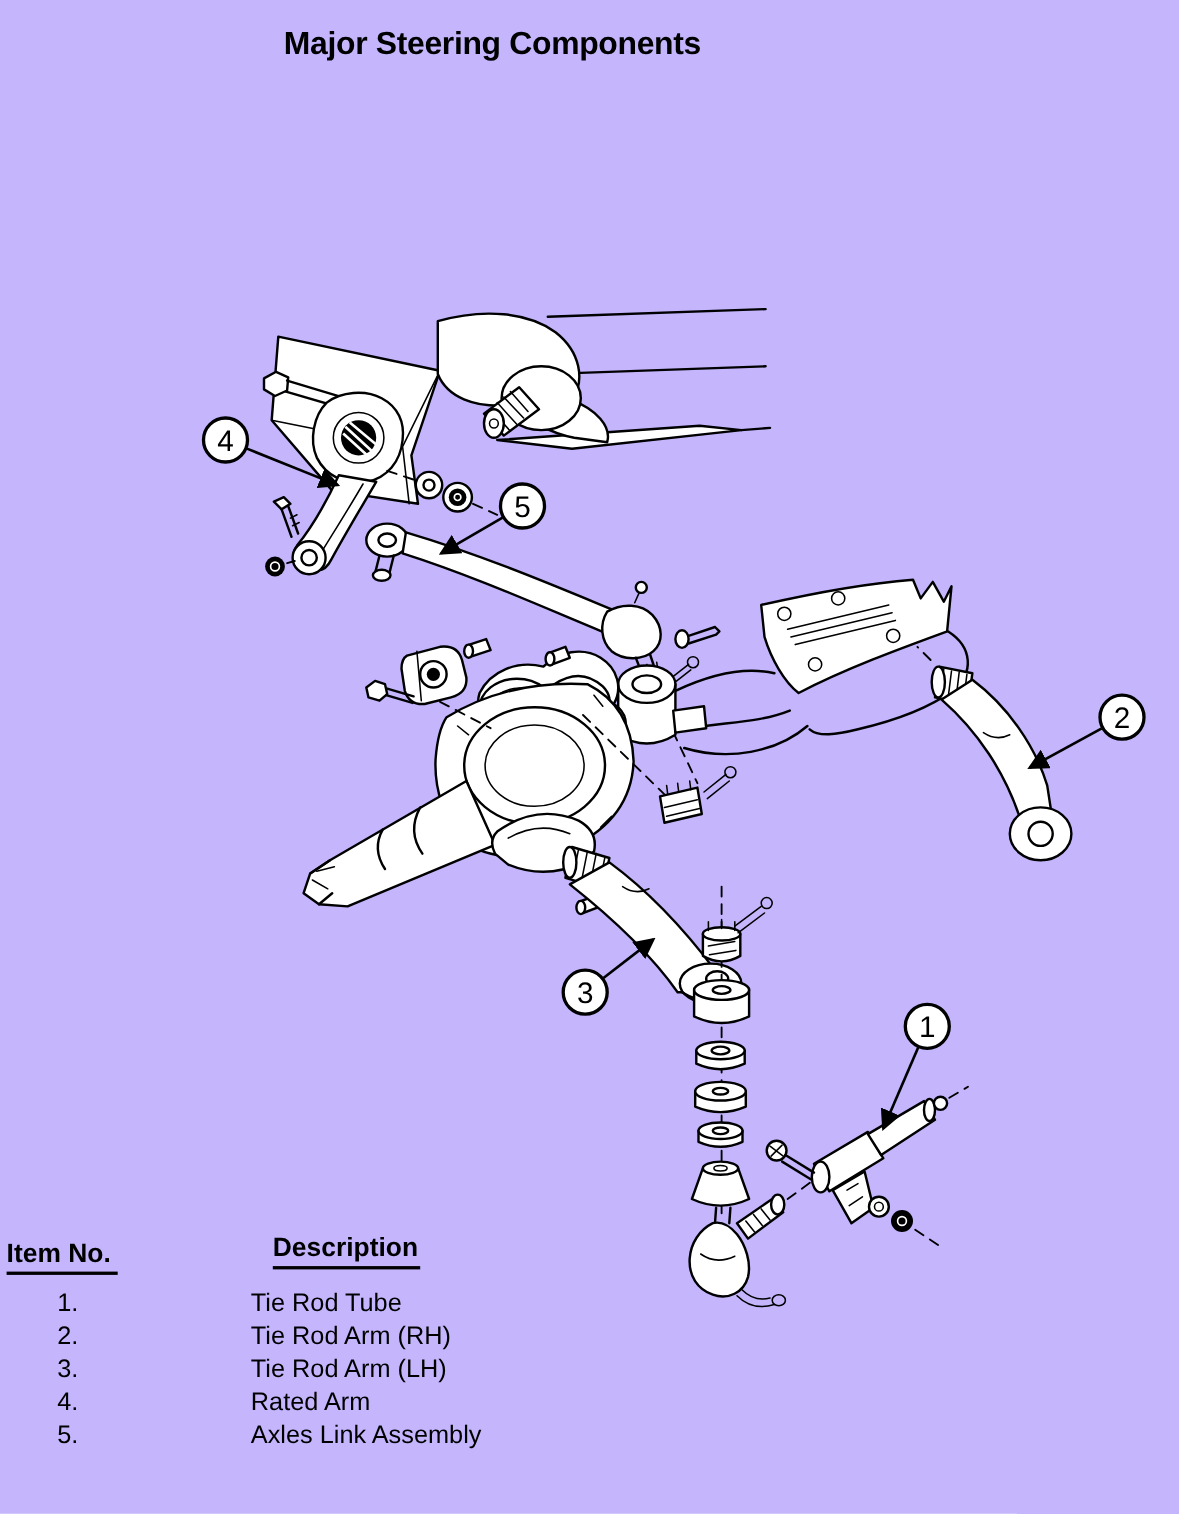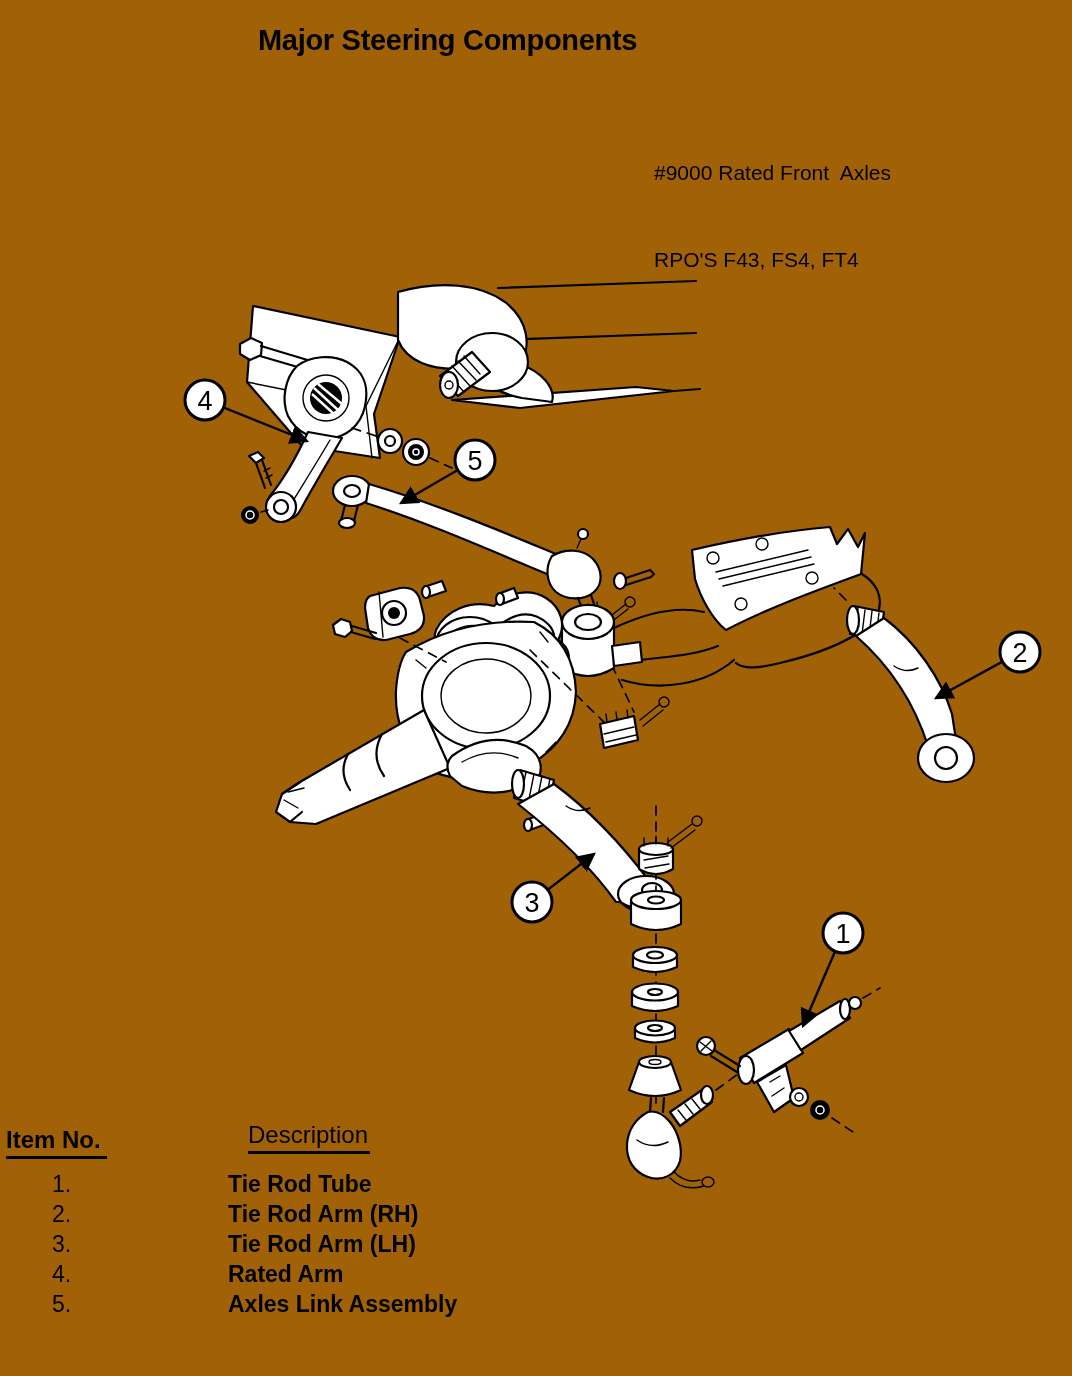--- a/index.html
+++ b/index.html
@@ -1,51 +1,47 @@
 <!DOCTYPE html>
 <html><head>
 <meta charset="utf-8">
 <style>
   html,body{margin:0;padding:0;}
   body{width:1072px;height:1376px;background:#fff;position:relative;
        font-family:"Liberation Sans",sans-serif;color:#000;overflow:hidden;}
-  .page{position:absolute;inset:0;background:#a16207;}
+  .page{position:absolute;inset:0;background:#c4b5fd;}
   .title{position:absolute;left:258px;top:24px;font-size:29px;font-weight:bold;letter-spacing:-0.3px;}
   .note{position:absolute;left:654px;top:100px;font-size:21px;line-height:29px;white-space:pre;}
   svg.diagram{position:absolute;left:0;top:0;}
   
   .ln{fill:none;stroke:#000;stroke-width:2.2;stroke-linecap:round;stroke-linejoin:round;}
   .wh{fill:#fff;stroke:#000;stroke-width:2.2;stroke-linecap:round;stroke-linejoin:round;}
   .thin{stroke-width:1.4;}
   .dash{stroke-dasharray:9 7;stroke-width:1.7;}
   .dk{fill:#000;stroke:none;}
   .callout-circle{fill:#fff;stroke:#000;stroke-width:3;}
   .callout-line{stroke:#000;stroke-width:2.4;}
   .callout-text{font-family:"Liberation Sans",sans-serif;font-size:27px;fill:#000;
                 text-anchor:middle;dominant-baseline:central;}
   
   .tbl-head-item{position:absolute;left:6px;top:1126px;font-size:24px;font-weight:bold;
                  border-bottom:3px solid #000;padding:0 6px 2px 0;}
-  .tbl-head-desc{position:absolute;left:248px;top:1121px;font-size:24px;font-weight:normal;
+  .tbl-head-desc{position:absolute;left:248px;top:1121px;font-size:24px;font-weight:bold;
                  border-bottom:3px solid #000;padding:0 2px 2px 0;}
   .trow{position:absolute;left:0;height:28px;width:520px;}
   .row-item{position:absolute;left:52px;font-size:23px;}
-  .row-desc{position:absolute;left:228px;font-size:23px;font-weight:bold;}
+  .row-desc{position:absolute;left:228px;font-size:23px;}
 </style>
 </head>
 <body>
 
 <div class="page">
 
   <div class="title">Major Steering Components</div>
 
-  <div class="note">
-    <div>#9000 Rated Front  Axles</div>
-    <div>RPO'S F43, FS4, FT4</div>
-  </div>
 
   <svg class="diagram" width="1072" height="1376" viewBox="0 0 1072 1376" xmlns="http://www.w3.org/2000/svg">
     <defs>
       <marker id="arrowhead" markerWidth="8" markerHeight="8" refX="7" refY="4" orient="auto">
         <path d="M0,0 L8,4 L0,8 Z" fill="#000"></path>
       </marker>
     </defs>
 
     <g>
       <path class="ln" d="M498,288 L696,281"></path>

